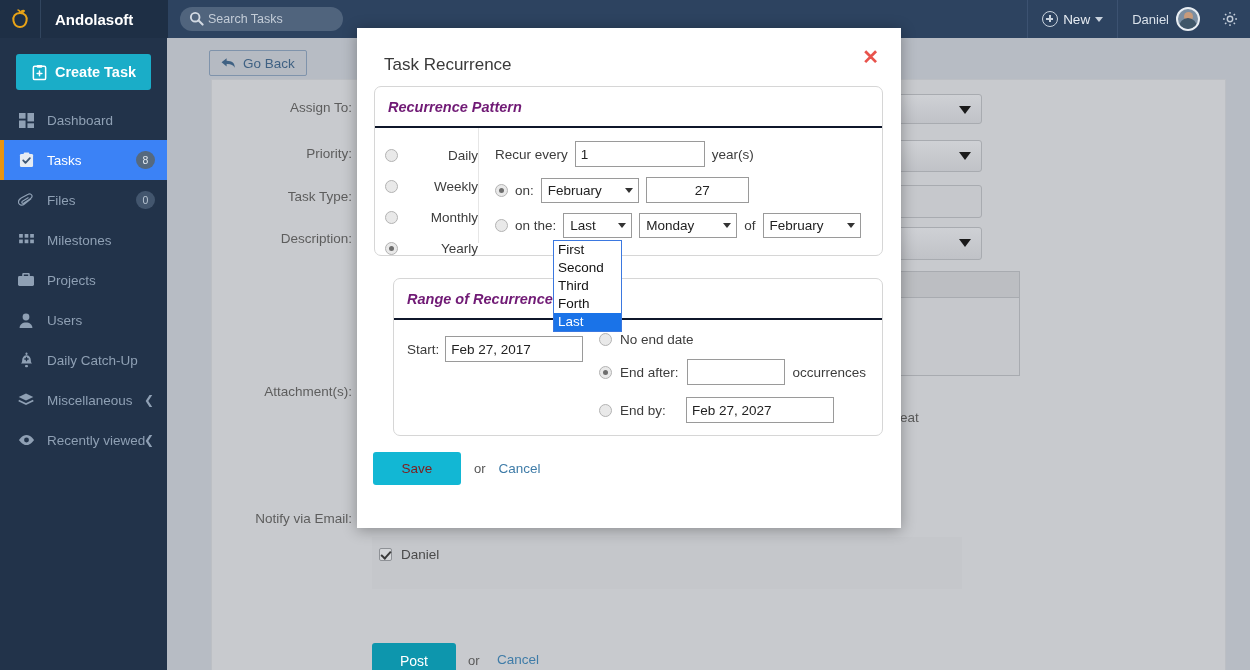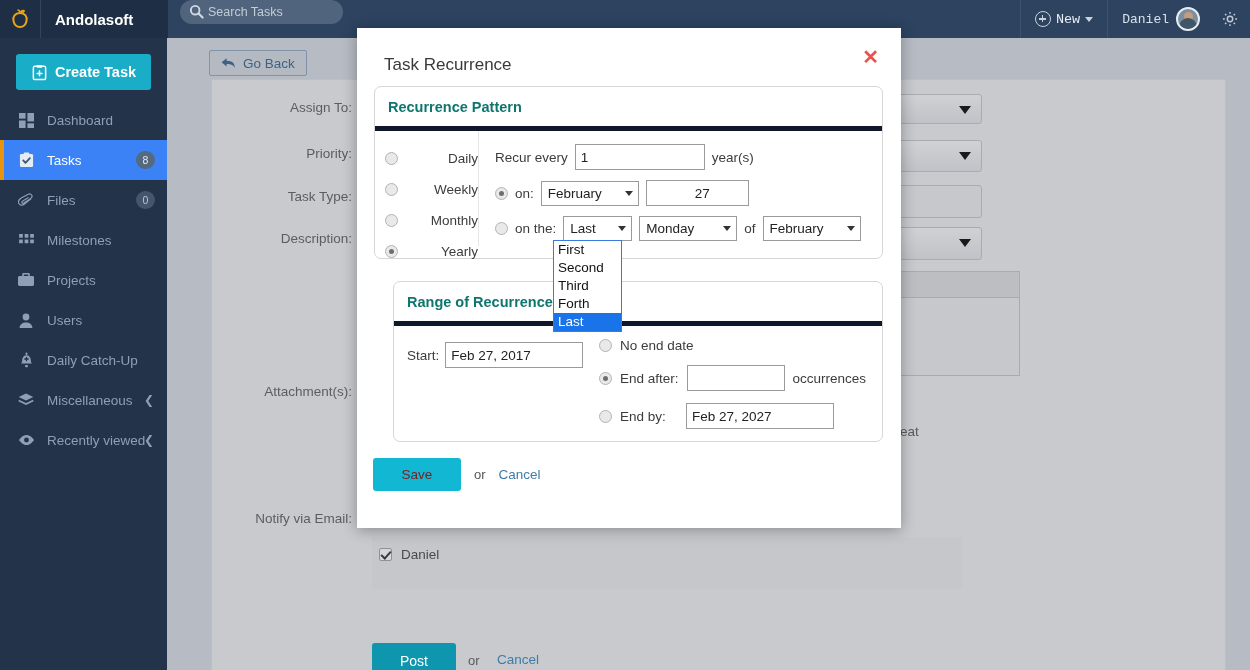--- a/index.html
+++ b/index.html
@@ -8,21 +8,21 @@
     width: 1250px; height: 670px;
     overflow: hidden;
     font-family: "Liberation Sans", sans-serif;
     background: #c7c9cc;
   }
   #root { position: relative; width: 1250px; height: 670px; }
 
   
   .topbar {
     position: absolute; top: 0; left: 0; width: 1250px; height: 38px;
-    background: #2d4360; display: flex; 
+    background: #2d4360; display: flex; align-items: center;
   }
   .logo-cell {
     width: 40px; height: 38px; background: #1e2f45;
     display: flex; align-items: center; justify-content: center;
   }
   .brand-cell {
     width: 128px; height: 38px; background: #1e2f45;
     display: flex; align-items: center; padding-left: 14px;
     color: #ffffff; font-size: 15px; font-weight: bold;
     border-left: 1px solid #31455e;
@@ -33,21 +33,21 @@
     background: #50647d; border: none; outline: none;
     padding: 0 10px 0 28px; color: #d7dde5; font-size: 12.5px;
     font-family: "Liberation Sans", sans-serif;
   }
   .search-box::placeholder { color: #c3ccd7; }
   .search-ico {
     position: absolute; left: 9px; top: 4px; width: 15px; height: 15px;
     pointer-events: none;
   }
   .topbar-right {
-    margin-left: auto; display: flex; align-items: center; height: 38px; font-family: Liberation Mono, monospace;
+    margin-left: auto; display: flex; align-items: center; height: 38px;
   }
   .new-btn {
     display: flex; align-items: center; gap: 5px;
     color: #e7ecf2; font-size: 13.5px; padding: 0 14px; height: 38px;
     border-left: 1px solid #3c5271; border-right: 1px solid #3c5271;
     cursor: pointer;
   }
   .plus-circle {
     width: 16px; height: 16px; border-radius: 50%;
     border: 1.5px solid #c9d3de; position: relative; display: inline-block;
@@ -189,22 +189,22 @@
   .modal-title { font-size: 17px; color: #3a3a3a; margin-top: 16px; }
   .modal-close {
     margin-left: auto; color: #e8534c; font-size: 20px; font-weight: bold;
     cursor: pointer; line-height: 1;
   }
   .fieldset {
     margin: 0 18px 0 17px; border: 1px solid #d6d6d6; border-radius: 7px;
     position: relative;
   }
   .fs-title {
-    font-size: 14.5px; font-weight: bold; color: #0f766e;
-    padding: 12px 0 11px 13px; border-bottom: 5px solid #0f172a;
+    font-size: 14.5px; font-weight: bold; color: #701a75;
+    padding: 12px 0 11px 13px; border-bottom: 2px solid #0f172a; font-style: italic;
   }
   .fs-body { position: relative; }
 
   .radio {
     width: 13px; height: 13px; border-radius: 50%;
     border: 1px solid #b3b3b3; background: #e9e9e9;
     display: inline-block; position: relative; flex: none;
   }
   .radio.on::after {
     content: ""; position: absolute; left: 3px; top: 3px;
@@ -452,21 +452,21 @@
       <div class="form-label" style="left:0px; top:431px;">Notify via Email:</div>
 
       <div class="ctl select" style="left:160px; top:14px;  width:610px; height:30px;"></div>
       <div class="ctl select" style="left:160px; top:60px;  width:610px; height:32px;"></div>
       <div class="ctl" style="left:160px; top:105px; width:610px; height:33px;"></div>
       <div class="ctl select" style="left:160px; top:147px; width:610px; height:33px;"></div>
       <div class="desc-box" style="left:160px; top:191px; width:648px; height:105px;">
         <div class="desc-toolbar"></div>
       </div>
 
-      <div class="repeat-txt" style="left:688px; top:344px;text-align:right;">eat</div>
+      <div class="repeat-txt" style="left:688px; top:330px;text-align:right;">eat</div>
 
       <div class="notify-strip" style="left:160px; top:457px; width:590px; height:52px;"></div>
       <div class="chk-row" style="left:167px; top:467px;">
         <span class="chkbox"></span>
         <span>Daniel</span>
       </div>
 
       <div class="post-btn" style="left:160px; top:563px;">Post</div>
       <div class="or-txt" style="left:256px; top:573px;">or</div>
       <div class="cancel-lnk" style="left:285px; top:572px;">Cancel</div>

